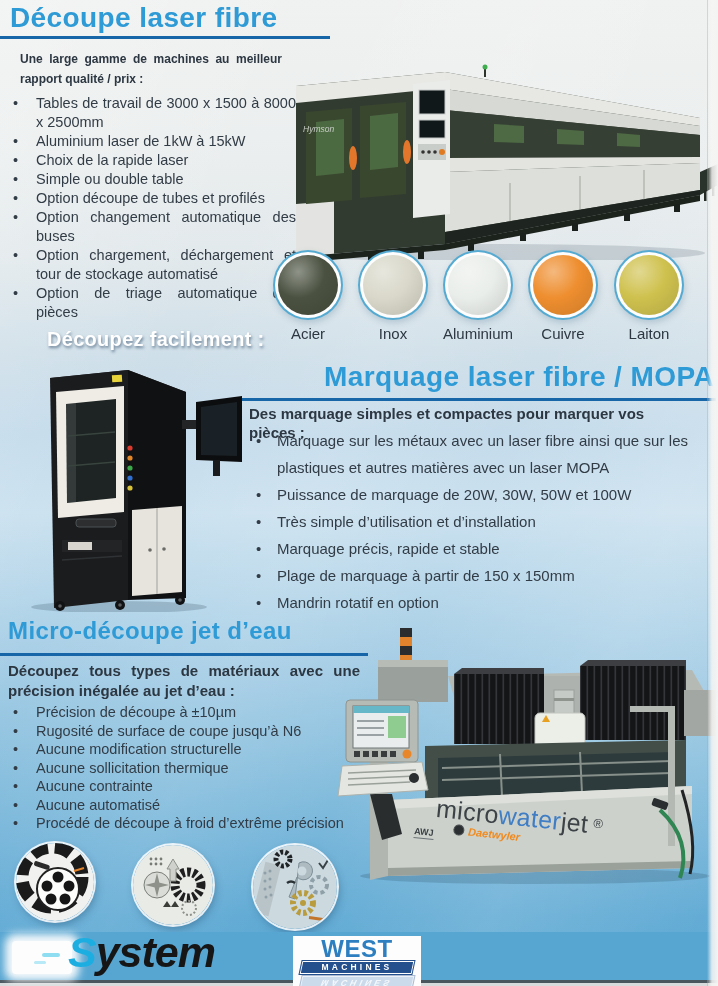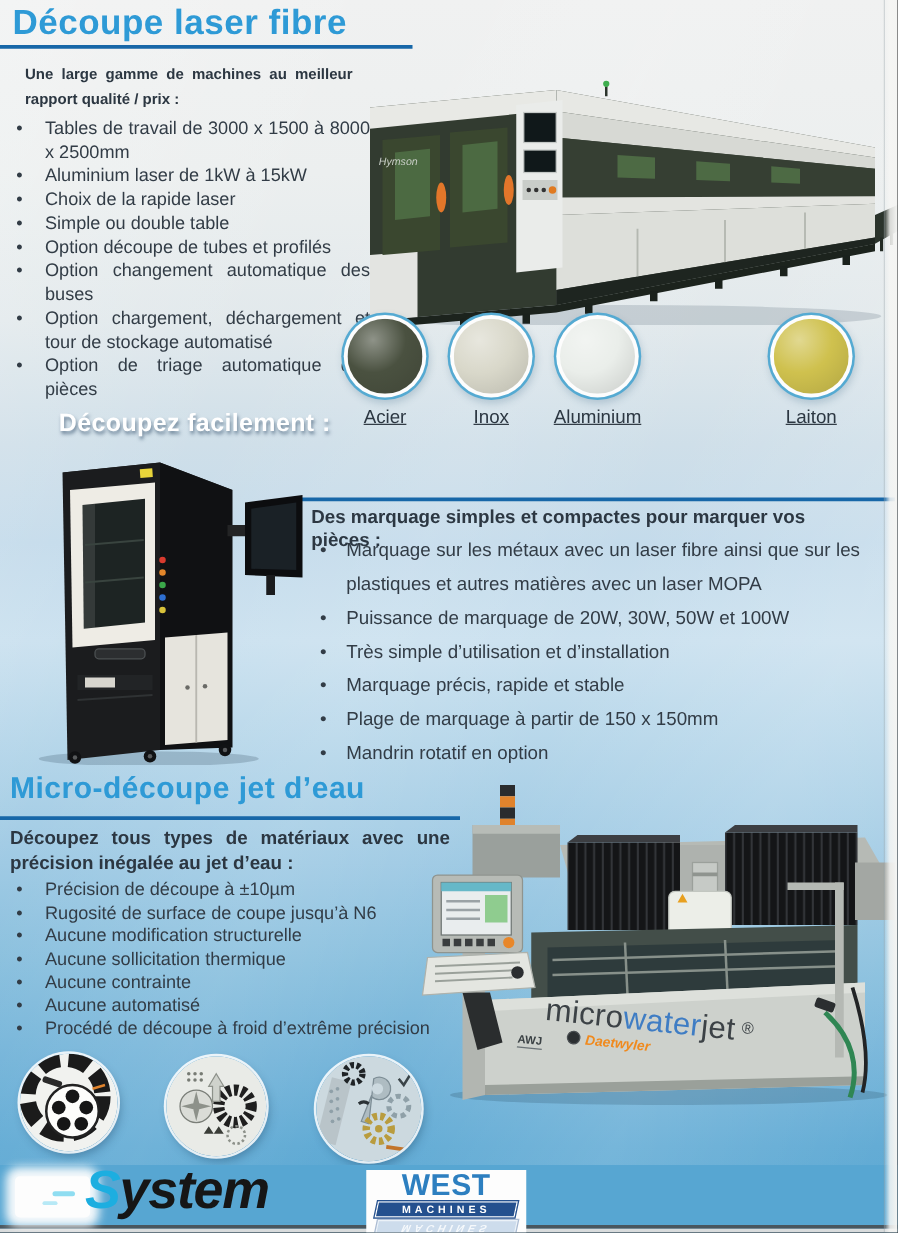--- a/index.html
+++ b/index.html
@@ -23,21 +23,21 @@
   .b-txt{flex:1;text-align:justify;}
 
   .list-s1{position:absolute;left:8px;top:94px;width:288px;font-size:14.5px;line-height:19px;}
   .list-s2{position:absolute;left:251px;top:427px;width:437px;font-size:15px;line-height:27px;}
   .list-s2 .b-dot{flex-basis:21px;}
   .list-s3{position:absolute;left:8px;top:703px;width:354px;font-size:14.5px;line-height:18.5px;}
 
   .badge{position:absolute;left:25px;top:328px;font-size:20px;font-weight:bold;color:#fff;
     text-shadow:1px 2px 3px rgba(25,55,85,.55);letter-spacing:.3px;margin-left:22px;}
 
-  .mat{position:absolute;top:255px;width:72px;text-align:center;text-decoration:underline;}
+  .mat{position:absolute;top:255px;width:72px;text-align:center;}
   .mat-circle{width:60px;height:60px;border-radius:50%;margin:0 auto;
     box-shadow:0 0 0 3px #fdfdfd,0 0 0 5px #55aad2,1px 3px 6px 5px rgba(70,110,140,.25);
     background-image:radial-gradient(circle at 34% 28%,rgba(255,255,255,.38),rgba(255,255,255,0) 45%,rgba(0,0,0,.14) 100%);}
   .mat-label{margin-top:10px;font-size:15px;color:#2c3742;}
 
   .art{position:absolute;}
   .mwj-text{position:absolute;left:108px;top:176px;transform:rotate(6deg);transform-origin:left top;
     font-size:25px;color:#3c4246;letter-spacing:.3px;white-space:nowrap;}
   .mwj-text .w{color:#3f7dc4;}
   .mwj-text .reg{font-size:13px;vertical-align:6px;margin-left:5px;}
@@ -175,27 +175,32 @@
     <div class="mat-label">Acier</div>
   </div>
   <div class="mat" style="left:357px;">
     <div class="mat-circle" style="background-color: rgb(217, 216, 202);"></div>
     <div class="mat-label">Inox</div>
   </div>
   <div class="mat" style="left:442px;">
     <div class="mat-circle" style="background-color: rgb(234, 238, 234);"></div>
     <div class="mat-label">Aluminium</div>
   </div>
+  <div class="mat" style="left:527px;">
+    <div class="mat-circle" style="background-color: rgb(238, 142, 47);"></div>
+    <div class="mat-label">Cuivre</div>
+  </div>
   <div class="mat" style="left:613px;">
     <div class="mat-circle" style="background-color: rgb(207, 193, 78);"></div>
     <div class="mat-label">Laiton</div>
   </div>
 
   <div class="badge">Découpez facilement :</div>
 
+  <div class="sec-title" style="left:240px;top:361px;width:474px;text-align:right;font-size:28px;">Marquage laser fibre / MOPA</div>
   <div class="rule" style="left:238px;top:398px;width:478px;"></div>
   <div class="intro" style="left:249px;top:404px;width:440px;font-size:15px;line-height:19px;text-align:left;">Des marquage simples et compactes pour marquer vos pièces :</div>
   <div class="list-s2">
       <div class="b-item">
         <span class="b-dot">•</span>
         <span class="b-txt">Marquage sur les métaux avec un laser fibre ainsi que sur les plastiques et autres matières avec un laser MOPA</span>
       </div>
       <div class="b-item">
         <span class="b-dot">•</span>
         <span class="b-txt">Puissance de marquage de 20W, 30W, 50W et 100W</span>

